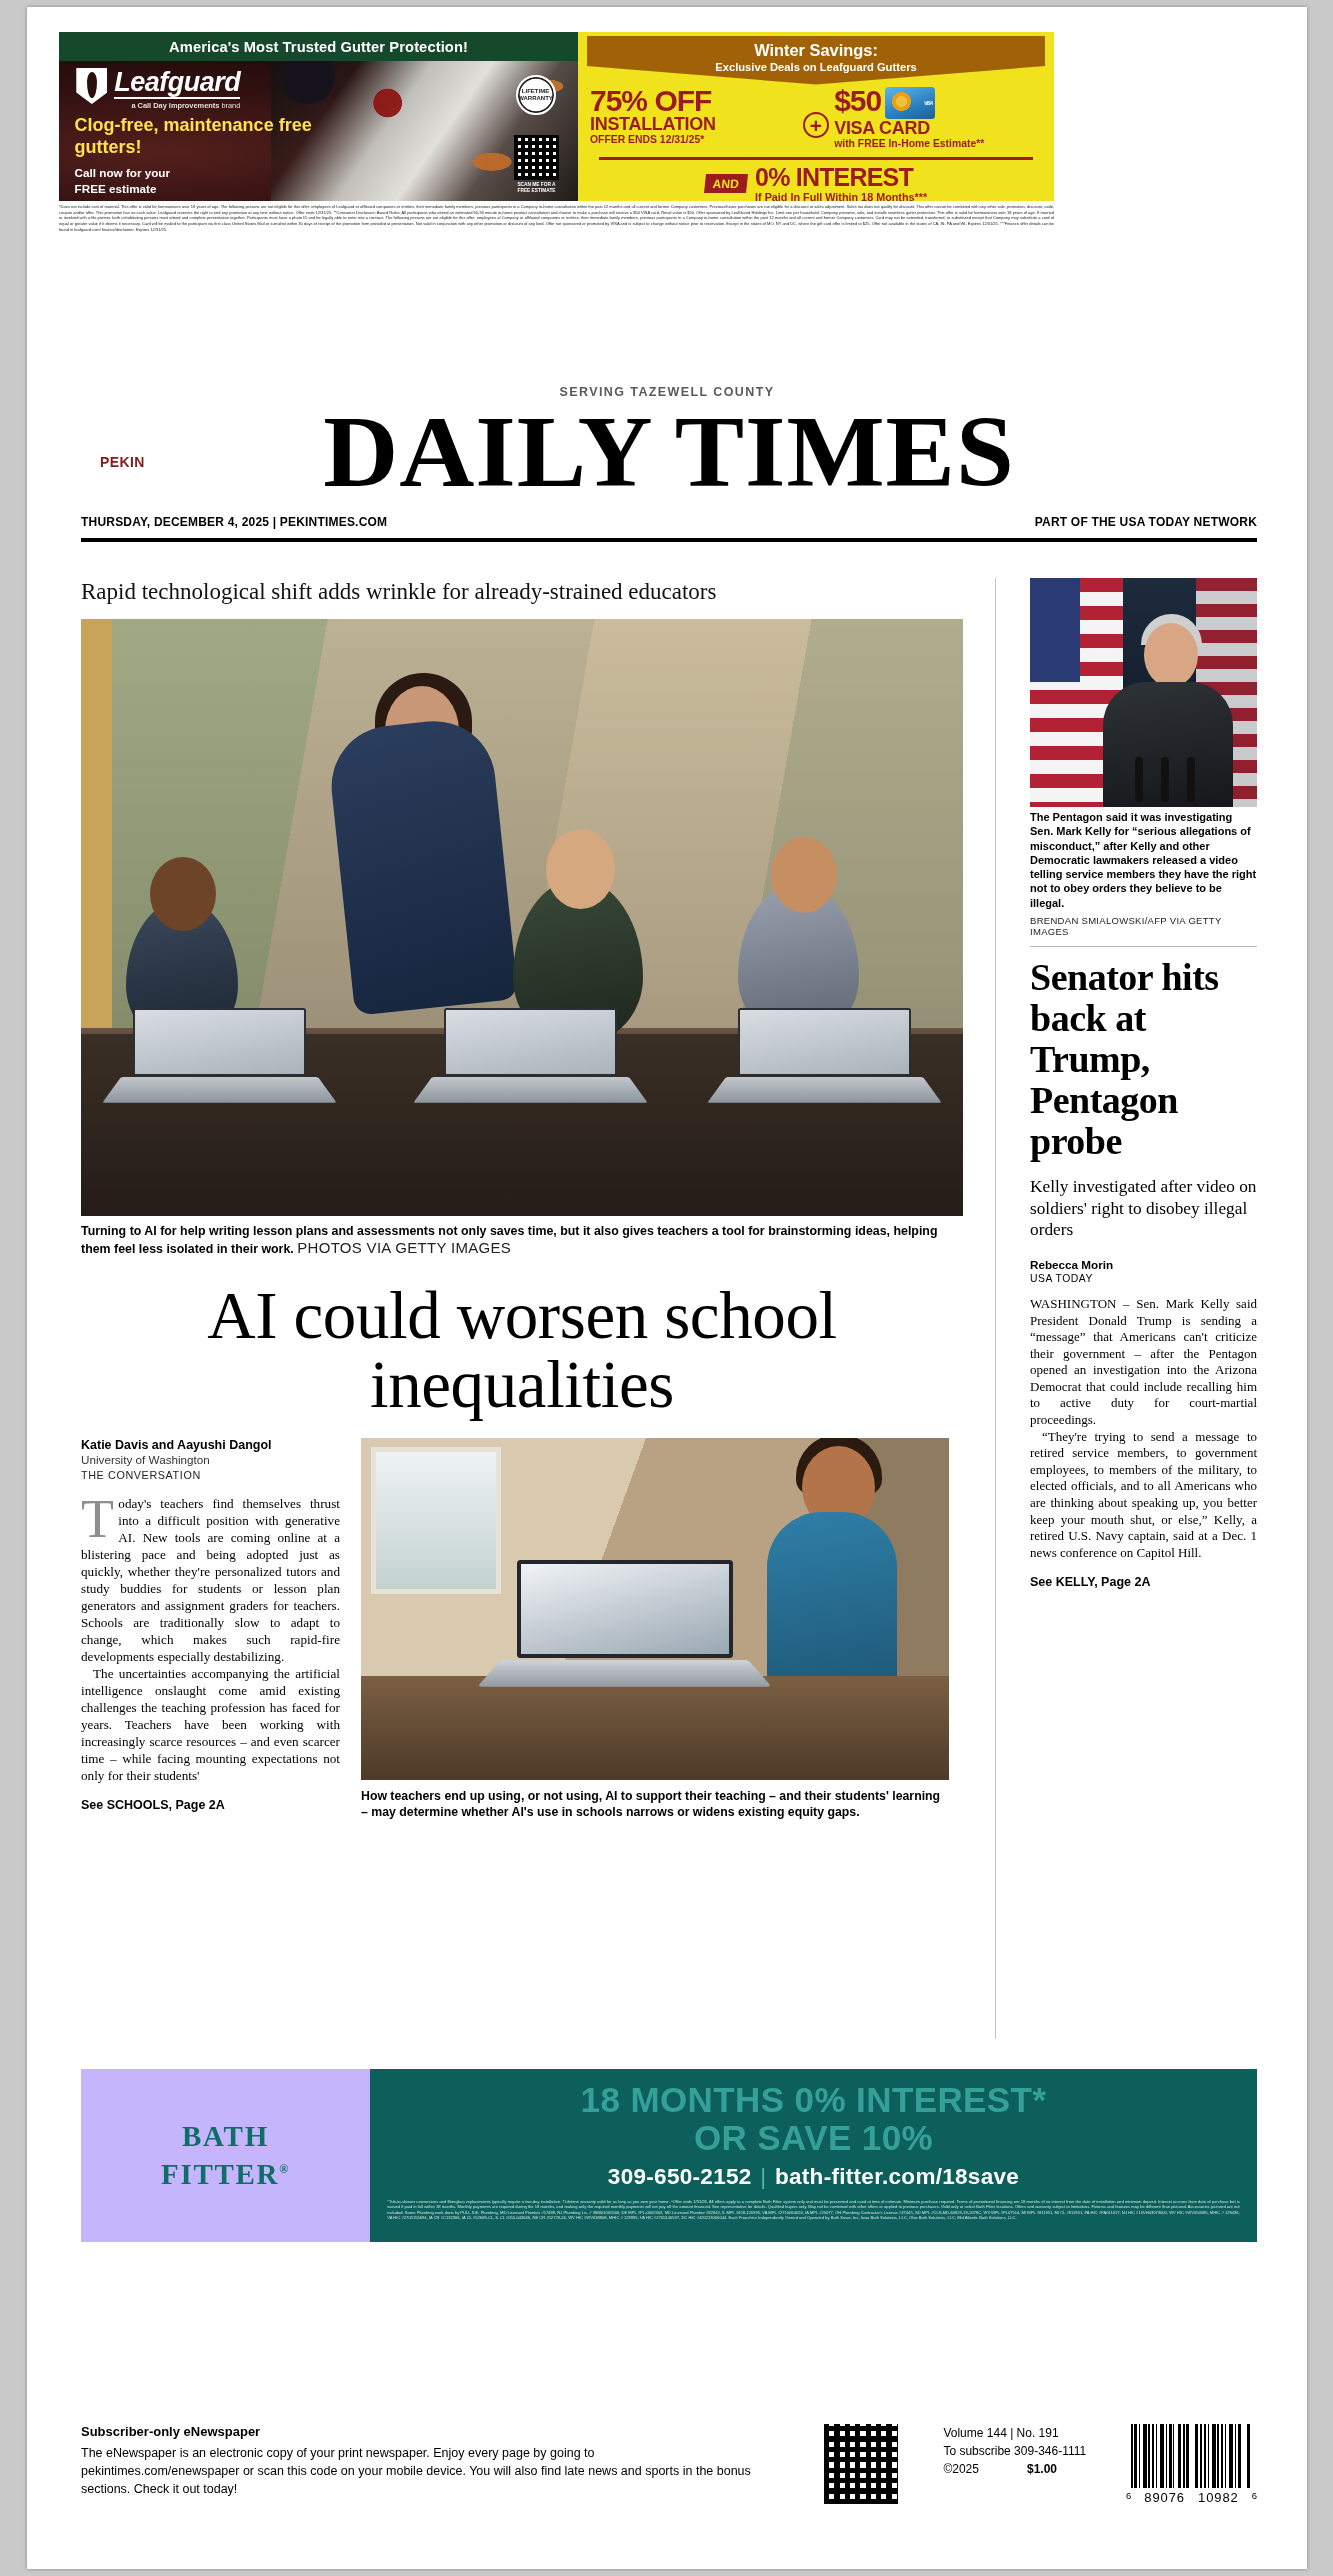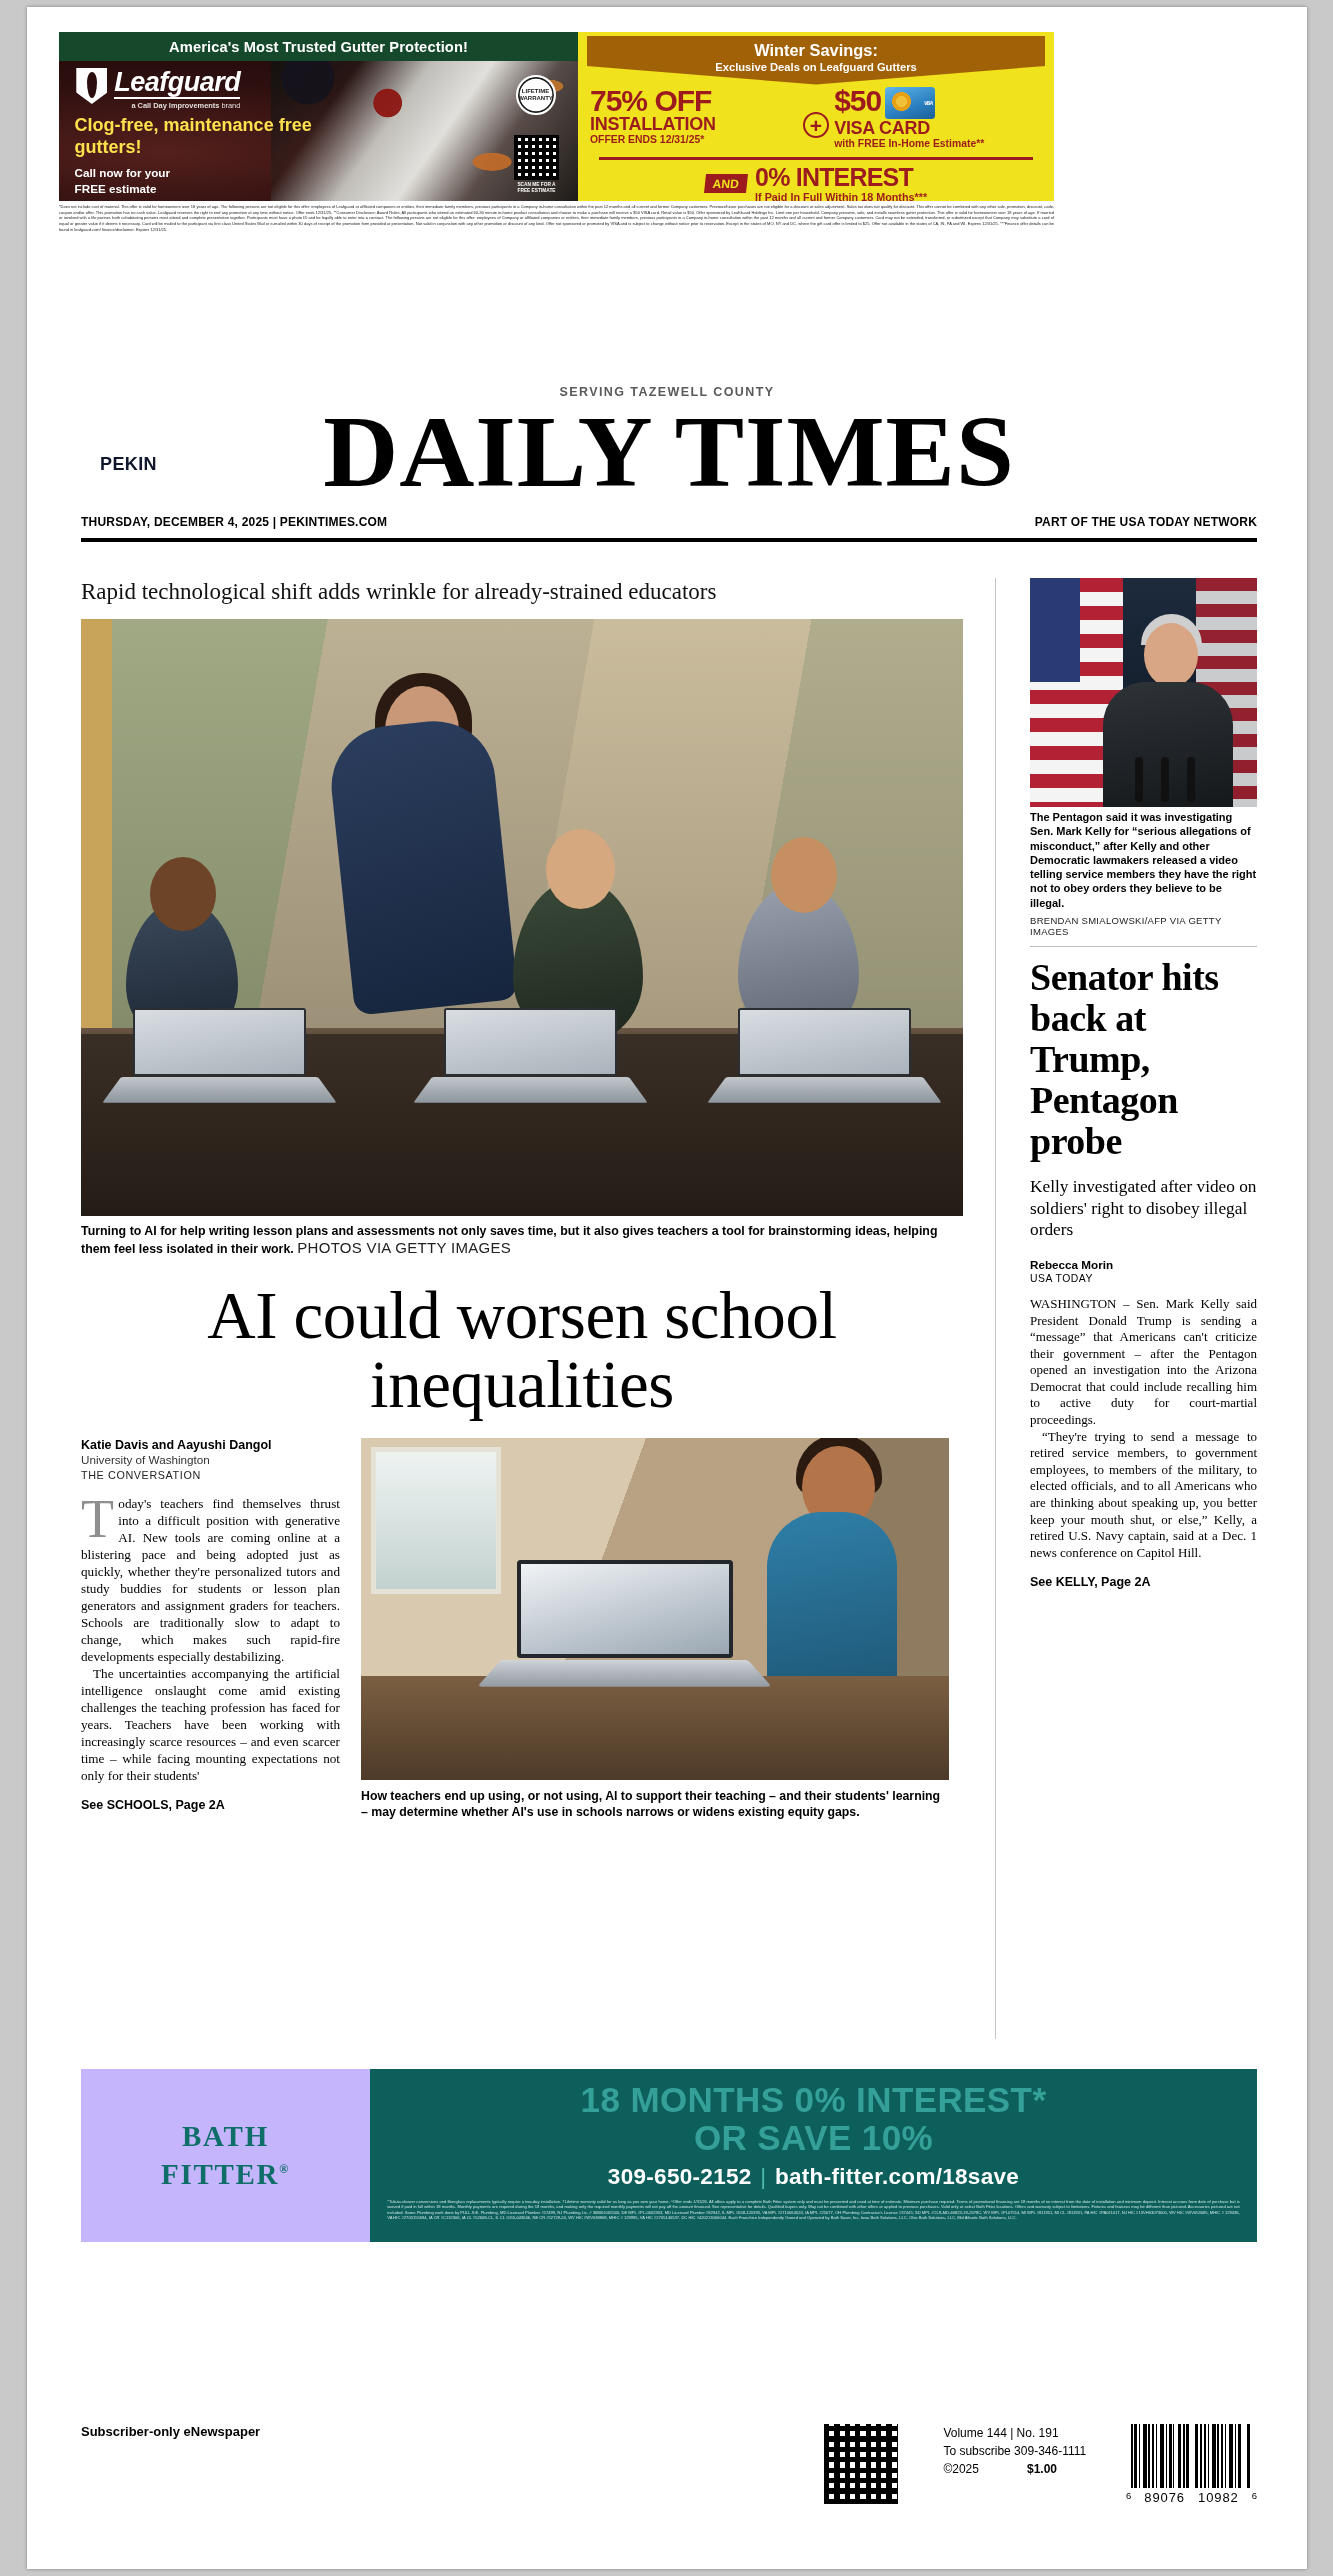--- a/index.html
+++ b/index.html
@@ -110,22 +110,22 @@
   .legal { position:absolute; left:32px; top:197px; width:995px; font-size:4px; line-height:5.7px;
     color:#1a1a1a; text-align:justify; }
 
   
   .serving { position:absolute; top:378px; left:0; width:1280px; text-align:center;
     font-size:12.5px; font-weight:bold; letter-spacing:1.4px; color:#5a5a5a; }
   .masthead { position:absolute; left: 54px; top: 398px; width: 1176px; height: 95px; }
   .mh-title { font-family:"Liberation Serif", serif; font-weight: bold; font-size: 102px;
      line-height: 93px; letter-spacing: 0.9px; text-align:center; color:#000;
      transform: scaleX(1.02); transform-origin: center; }
-  .mh-pekin { position:absolute; left: 19px; top: 49px; font-size: 18px; font-weight: bold;
-     letter-spacing: 0.4px; color:#0f172a;
+  .mh-pekin { position:absolute; left: 19px; top: 49px; font-size: 14px; font-weight: bold;
+     letter-spacing: 0.4px; color:#7f1d1d;
      text-shadow: -0.9px 0 #fff, 0.9px 0 #fff, 0 -0.9px #fff, 0 0.9px #fff, -1.7px 0 #fff, 1.7px 0 #fff;}
   .mh-meta { position:absolute; left: 54px; top: 508px; width: 1176px; display:flex;
      justify-content:space-between; font-size: 12px; font-weight:bold; letter-spacing:0.2px; }
   .mh-rule { position:absolute; left:54px; top:531px; width:1176px; height:3.5px; background:#000; }
 
   
   .left-col { position:absolute; left: 54px; top: 571px; width: 882px; }
   .right-col { position:absolute; left: 1003px; top: 571px; width: 227px; }
   .vline { position:absolute; left:968px; top: 571px; width:0.9px; height: 1461px; background:#c4c4c4; }
 
@@ -443,20 +443,21 @@
       <div class="bf-phone">
         <span>309-650-2152</span><span class="sep">|</span><span>bath-fitter.com/18save</span>
       </div>
       <div class="bf-legal">*Tub-to-shower conversions and fiberglass replacements typically require a two-day installation. †Lifetime warranty valid for as long as you own your home. ^Offer ends 1/31/26. All offers apply to a complete Bath Fitter system only and must be presented and used at time of estimate. Minimum purchase required. Terms of promotional financing are 18 months of no interest from the date of installation and minimum deposit. Interest accrues from date of purchase but is waived if paid in full within 18 months. Monthly payments are required during the 18 months, and making only the required monthly payments will not pay off the amount financed. See representative for details. Qualified buyers only. May not be combined with other offers or applied to previous purchases. Valid only at select Bath Fitter locations. Offers and warranty subject to limitations. Fixtures and features may be different than pictured. Accessories pictured are not included. Some Plumbing work done by PULL.S.E. Plumbing, MD Licensed Plumber #17499, NJ Plumbing Lic. # 36BI01065500, DE MPL #PL-0002303, MD Licensed Plumber #82842, IL MPL #058-120395, VA MPL #2710064024, IA MPL #25077, OH Plumbing Contractor's License #37445, SD MPL #CLS-MD-60823-19-2078C, WV MPL #PL07514, MI MPL #811951, MI CL #811931, PA HIC #PA011017, NJ HIC #13VH03073000, WV HIC #WV053085, MHIC # 129436, VA HIC #2705155694, IA CR #C132306, IA CL #52609-CL, IL CL #055-043646, NE CR #52729-24, WV HIC #WV038808, MHIC # 129995, VA HIC #2705146537, DC HIC #420213000044. Each Franchise Independently Owned and Operated by Bath Saver, Inc, Iowa Bath Solutions, LLC, Ohio Bath Solutions, LLC, Mid Atlantic Bath Solutions, LLC.</div>
     </div>
   </div>
 
   <div class="footer">
     <div class="fo-left">
       <div class="fo-title">Subscriber-only eNewspaper</div>
+      <div class="fo-text">The eNewspaper is an electronic copy of your print newspaper. Enjoy every page by going to pekintimes.com/enewspaper or scan this code on your mobile device. You will also find late news and sports in the bonus sections. Check it out today!</div>
     </div>
     <div class="fo-qr"></div>
     <div class="fo-meta">
       <div>Volume 144 | No. 191</div>
       <div>To subscribe 309-346-1111</div>
       <div><span>©2025</span><span class="price">$1.00</span></div>
     </div>
     <div class="fo-barcode">
       <div class="bc-bars"></div>
       <div class="bc-nums">

